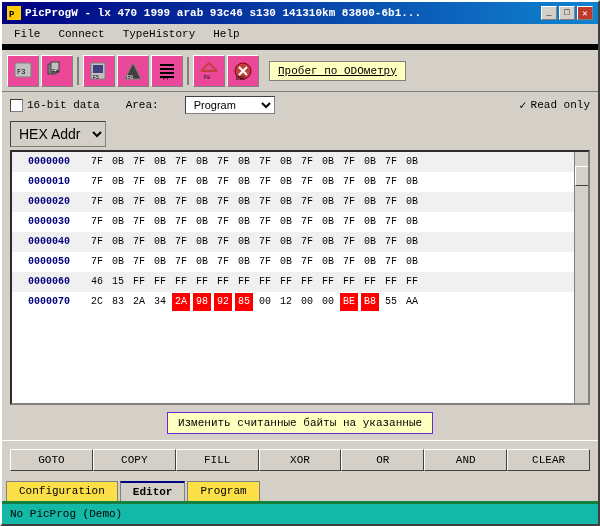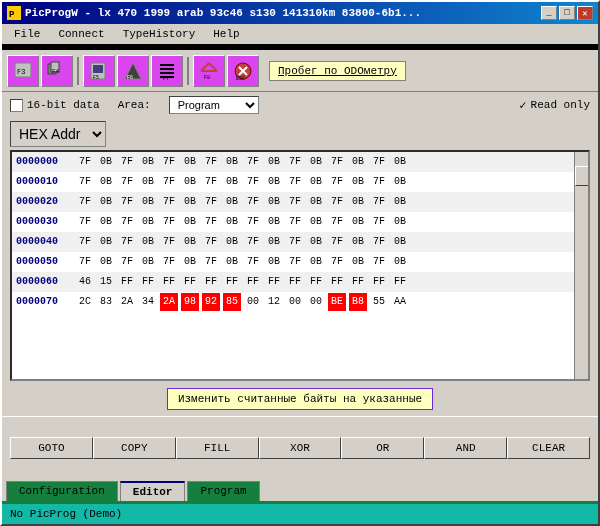--- a/index.html
+++ b/index.html
@@ -90,21 +90,21 @@
       display: flex;
       align-items: center;
       gap: 2px;
       border-bottom: 1px solid #808080;
       flex-shrink: 0;
       min-height: 42px;
     }
     .toolbar-btn {
       width: 32px;
       height: 32px;
-      background: #d946ef;
+      background: #ec4899;
       border: 1px solid #ffffff;
       border-right-color: #808080;
       border-bottom-color: #808080;
       display: flex;
       align-items: center;
       justify-content: center;
       cursor: pointer;
       flex-direction: column;
       font-size: 7px;
     }
@@ -125,21 +125,21 @@
       padding: 3px 8px;
       font-size: 11px;
       color: #000;
       text-decoration: underline;
     }
     .options-bar {
       background: #d4d0c8;
       padding: 4px 8px;
       display: flex;
       align-items: center;
-      gap: 18px;
+      gap: 26px;
       flex-shrink: 0;
     }
     .checkbox-label {
       display: flex;
       align-items: center;
       gap: 4px;
       font-size: 11px;
     }
     .checkbox-box {
       width: 13px;
@@ -204,21 +204,21 @@
       overflow: hidden;
       position: relative;
     }
     .hex-grid {
       width: 100%;
       height: 100%;
       overflow-y: auto;
     }
     .hex-row {
       display: flex;
-      padding: 1px 4px;
+      padding: 1px 16px;
       font-size: 10px;
       font-family: 'Courier New', monospace;
       white-space: nowrap;
       line-height: 18px;
     }
     .hex-row:nth-child(odd) { background: #f0f0f0; }
     .hex-addr {
       color: #000080;
       font-weight: bold;
       width: 60px;
@@ -251,21 +251,21 @@
     .annotation-box {
       background: #ffffc0;
       border: 1px solid #6d28d9;
       padding: 4px 10px;
       font-size: 11px;
       color: #000;
       text-align: center;
     }
     .bottom-buttons {
       background: #d4d0c8;
-      padding: 20px 8px;
+      padding: 8px 8px;
       display: flex;
       flex-shrink: 0;
       border-top: 1px solid #ffffff;
     }
     .bottom-btn {
       flex: 1;
       padding: 4px 2px;
       background: #d4d0c8;
       border: 1px solid #ffffff;
       border-right-color: #404040;
@@ -277,21 +277,21 @@
     }
     .tabs-bar {
       background: #d4d0c8;
       padding: 2px 4px 0;
       display: flex;
       gap: 2px;
       flex-shrink: 0;
     }
     .tab {
       padding: 3px 12px;
-      background: #15803d;
+      background: #fde047;
       border: 1px solid #808080;
       border-bottom: none;
       font-size: 11px;
       cursor: pointer;
     }
     .tab.active {
       background: #d4d0c8;
       border-top: 2px solid #000080;
       font-weight: bold;
     }

